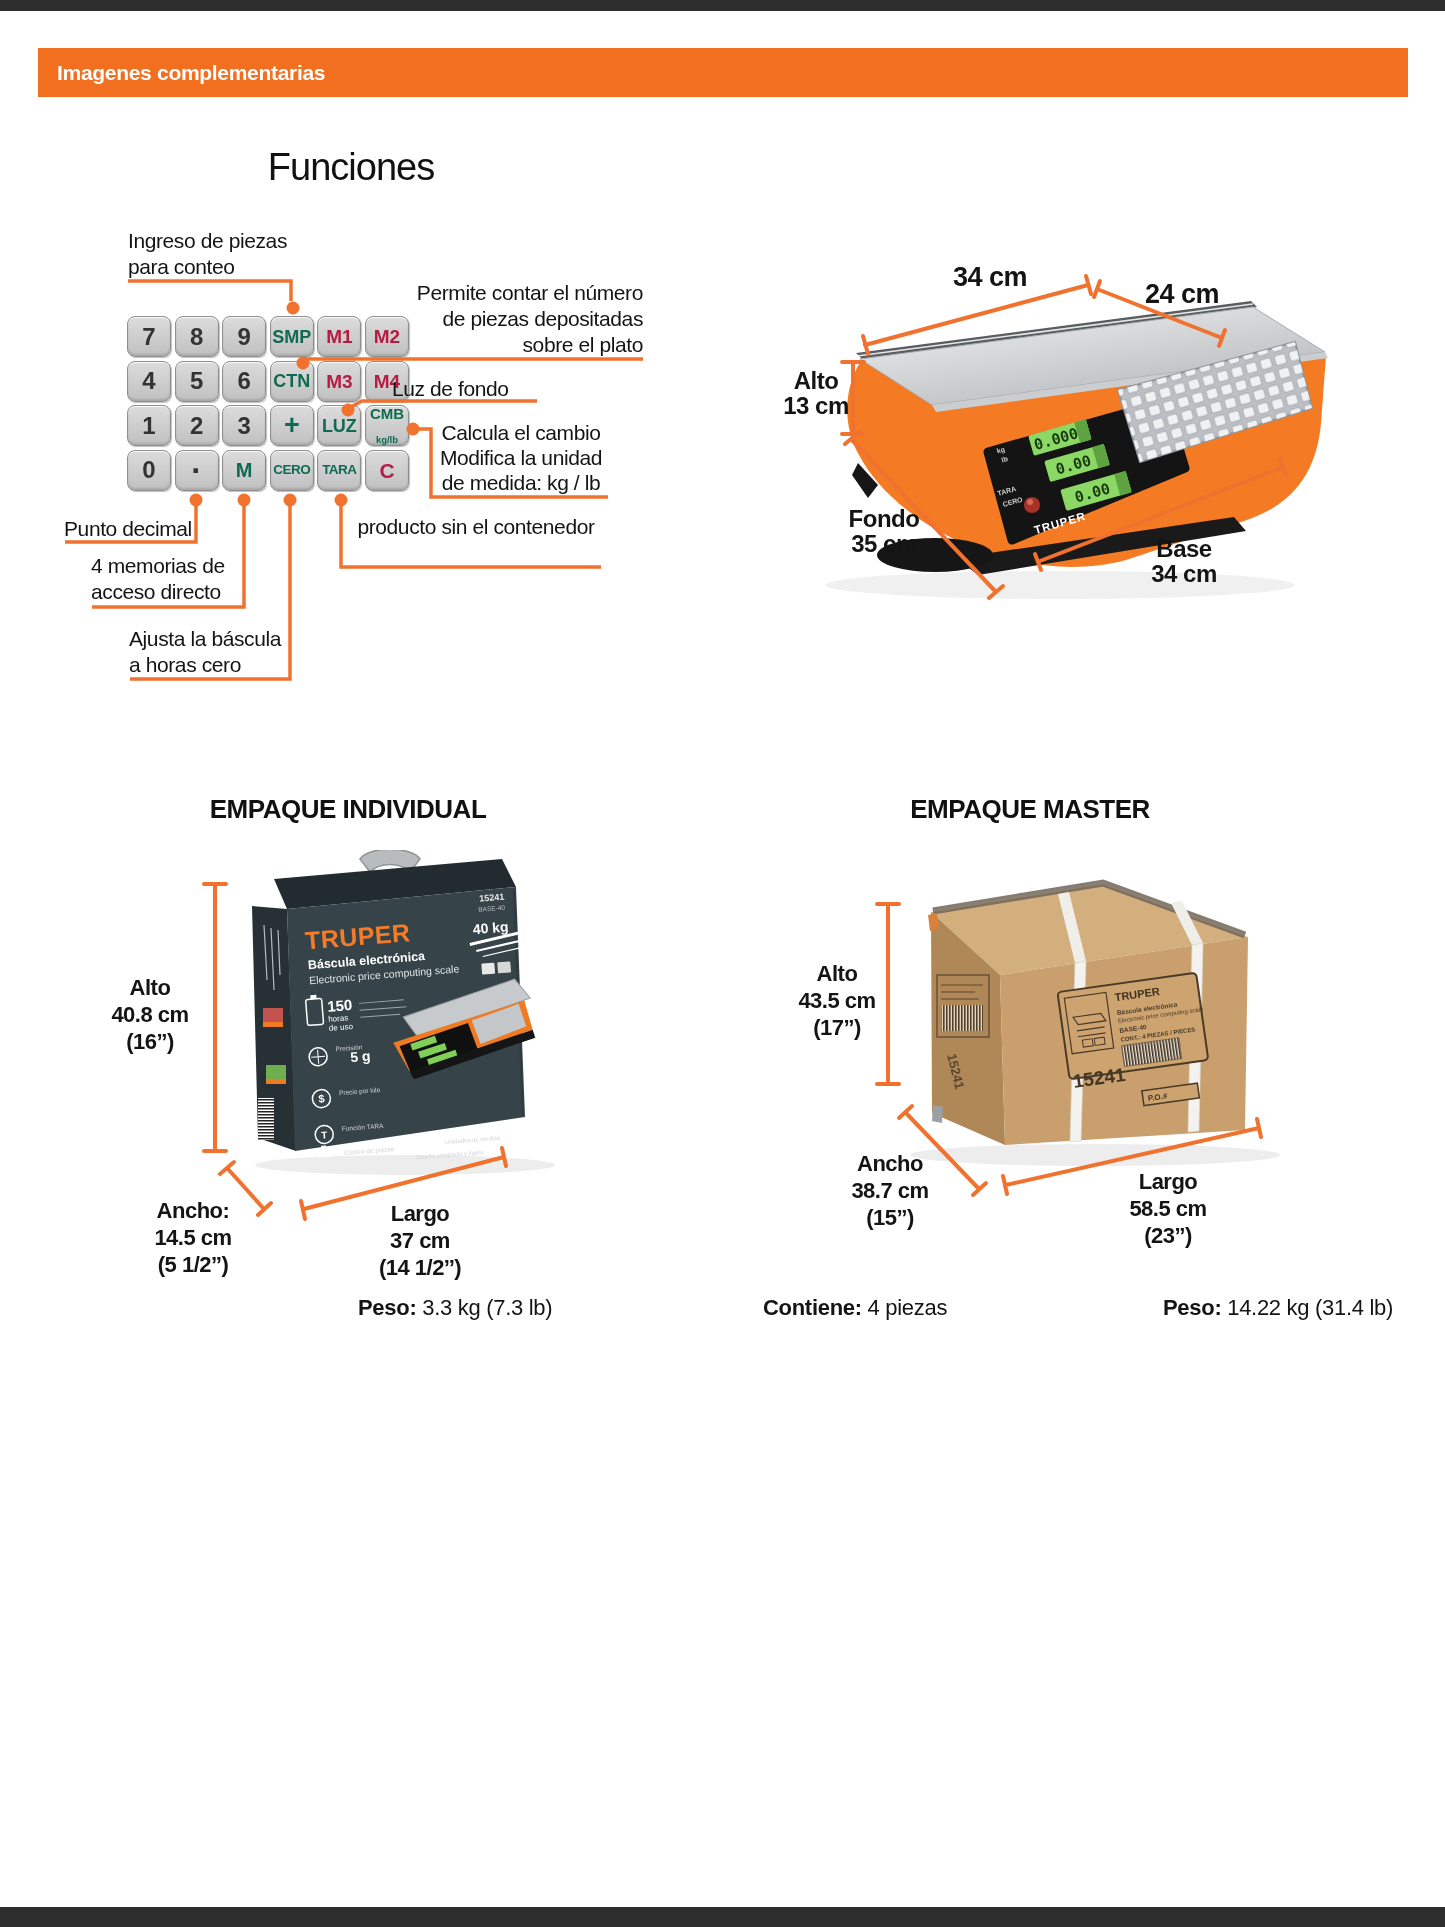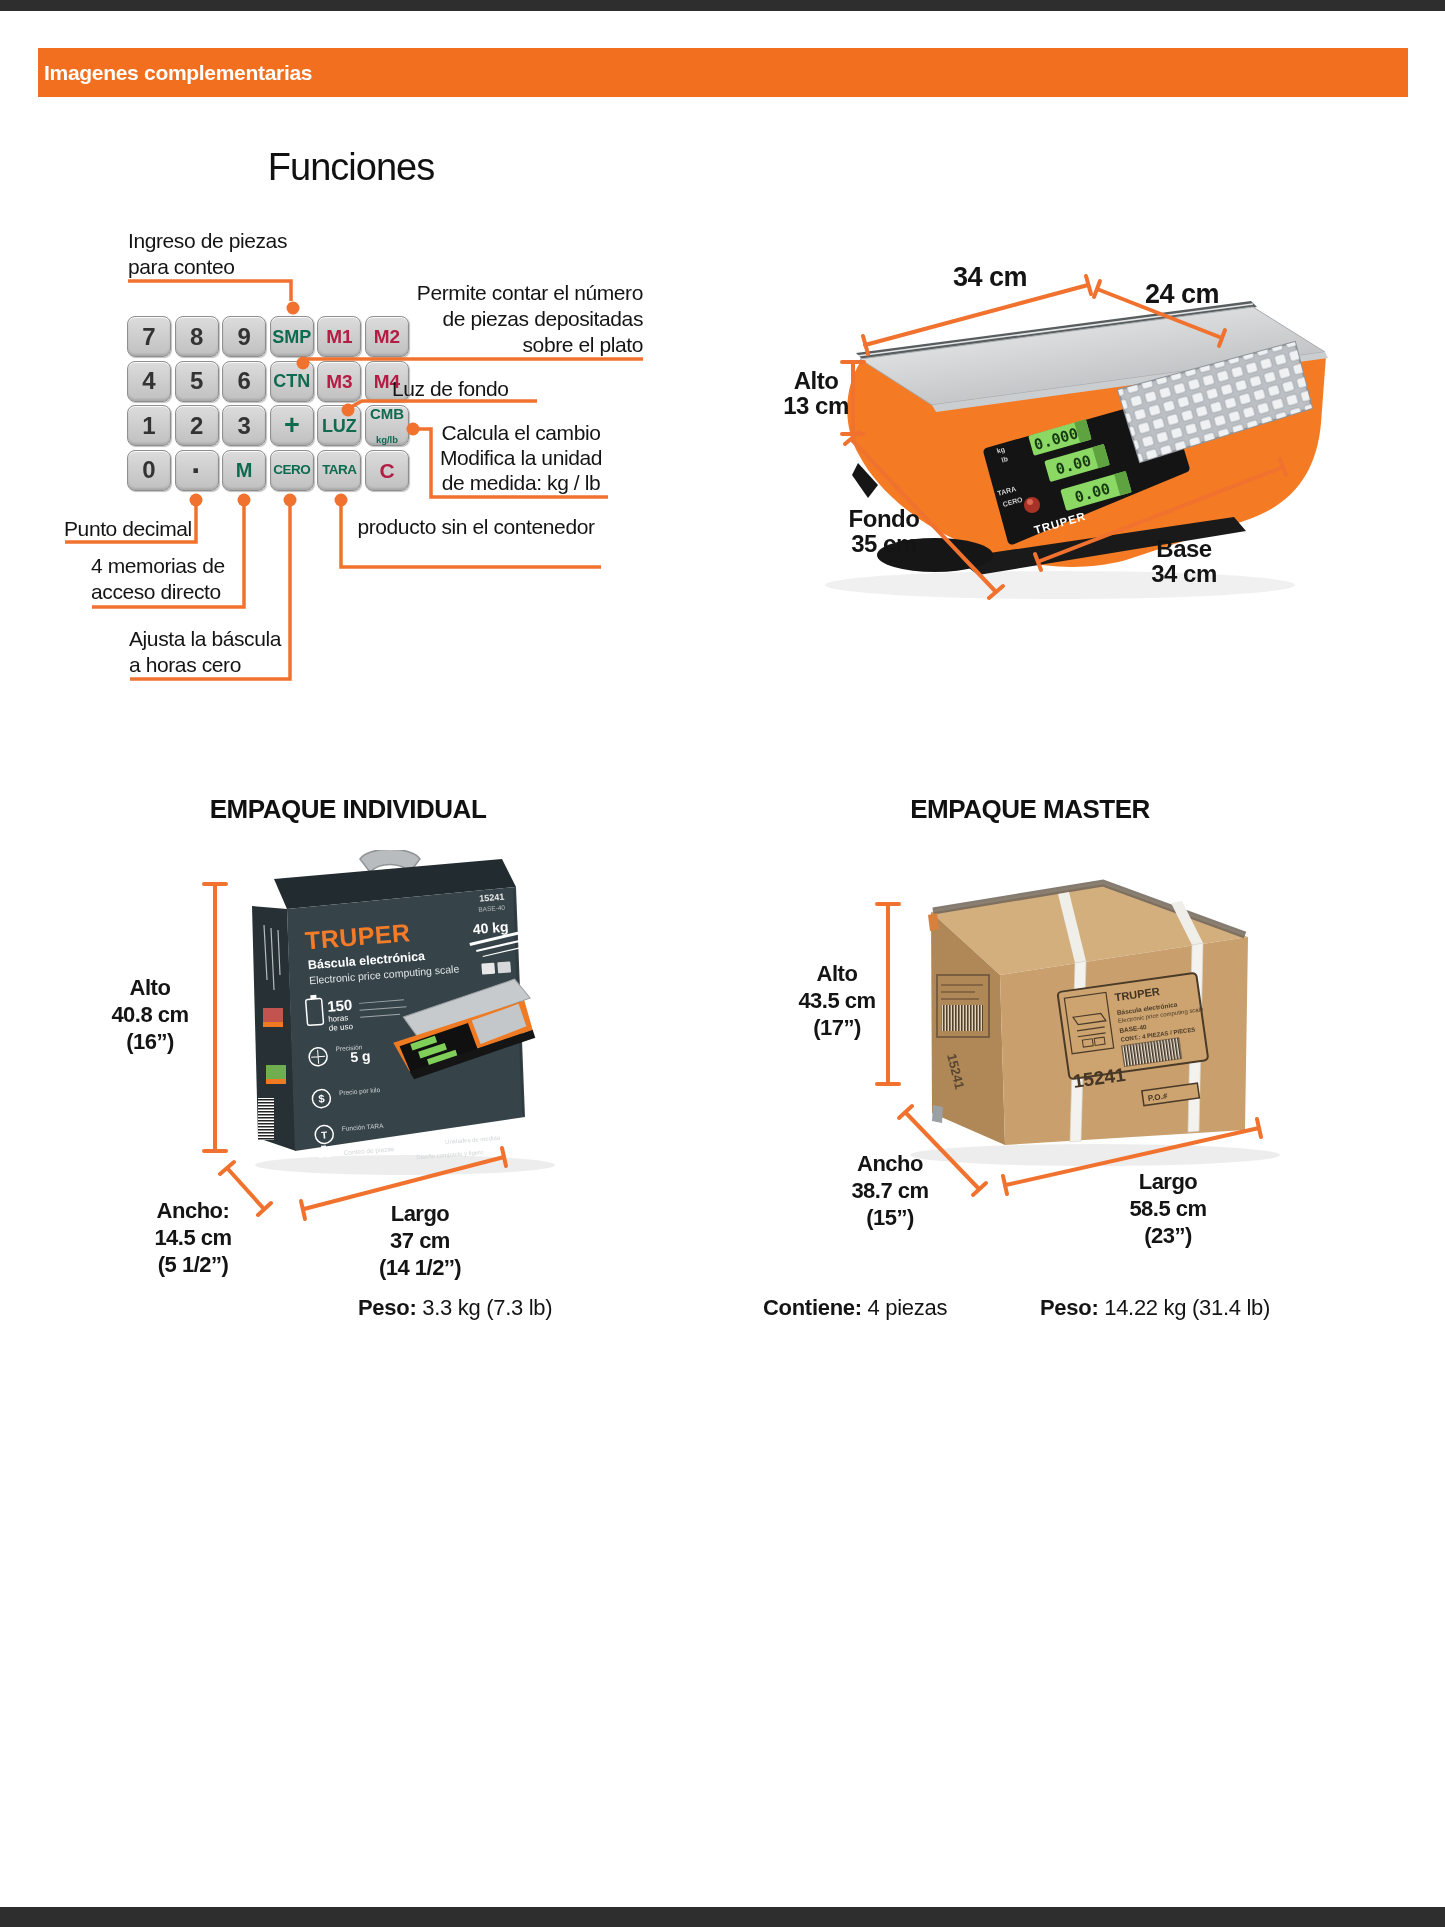--- a/index.html
+++ b/index.html
@@ -2,21 +2,21 @@
 <html><head>
 <meta charset="utf-8">
 <style>
   *{margin:0;padding:0;box-sizing:border-box}
   html,body{background:#fff}
   body{font-family:"Liberation Sans",sans-serif;color:#161616}
   .page{position:relative;width:1445px;height:1927px;background:#fff;overflow:hidden}
   .abs{position:absolute}
   .bar{position:absolute;left:0;width:1445px;background:#2e2e2e}
   .header{position:absolute;left:38px;top:48px;width:1370px;height:49px;background:#F26F1F;display:flex;align-items:center}
-  .header span{color:#fff;font-weight:bold;font-size:21px;padding-left:6px;letter-spacing:-0.3px}
+  .header span{color:#fff;font-weight:bold;font-size:21px;padding-left:19px;letter-spacing:-0.3px}
   .title{position:absolute;left:251px;top:146px;width:200px;text-align:center;font-weight:normal;font-size:38px;letter-spacing:-1px;color:#111}
   
   .keypad{position:absolute;left:127px;top:316px;display:grid;grid-template-columns:repeat(6,44px);grid-auto-rows:41px;gap:3.5px 3.6px}
   .key{background:linear-gradient(180deg,#dcdcdc,#c0c0c0);border:1px solid #8f8f8f;border-radius:8px;
        box-shadow:inset 0 1px 0 rgba(255,255,255,.85), inset 0 -2px 2px rgba(0,0,0,.12), 1px 1px 1px rgba(0,0,0,.25);
        display:flex;flex-direction:column;align-items:center;justify-content:center;font-weight:bold;line-height:1}
   .key.num{font-size:24px;color:#333}
   .key.dot{font-size:32px;color:#333}
   .key.fn{font-size:18px;color:#0F6B50}
   .key.plus{font-size:27px;color:#0F6B50}
@@ -328,21 +328,21 @@
   </div>
 
   <div class="meta" style="left:358px;top:1295px">
     <b>Peso:</b>
     <span>3.3 kg (7.3 lb)</span>
   </div>
   <div class="meta" style="left:763px;top:1295px">
     <b>Contiene:</b>
     <span>4 piezas</span>
   </div>
-  <div class="meta" style="left:1040px;top:1295px">
+  <div class="meta" style="left:1163px;top:1295px">
     <b>Peso:</b>
     <span>14.22 kg (31.4 lb)</span>
   </div>
 
   <svg class="overlay" width="1445" height="1927" viewBox="0 0 1445 1927">
     <g stroke="#F0722E" stroke-width="3.5" fill="none">
       <path d="M128,281 H291 V301"></path>
       <path d="M304,359 H643"></path>
       <path d="M351,407 L362,401 H537"></path>
       <path d="M414,429 H431 V497 H608"></path>

